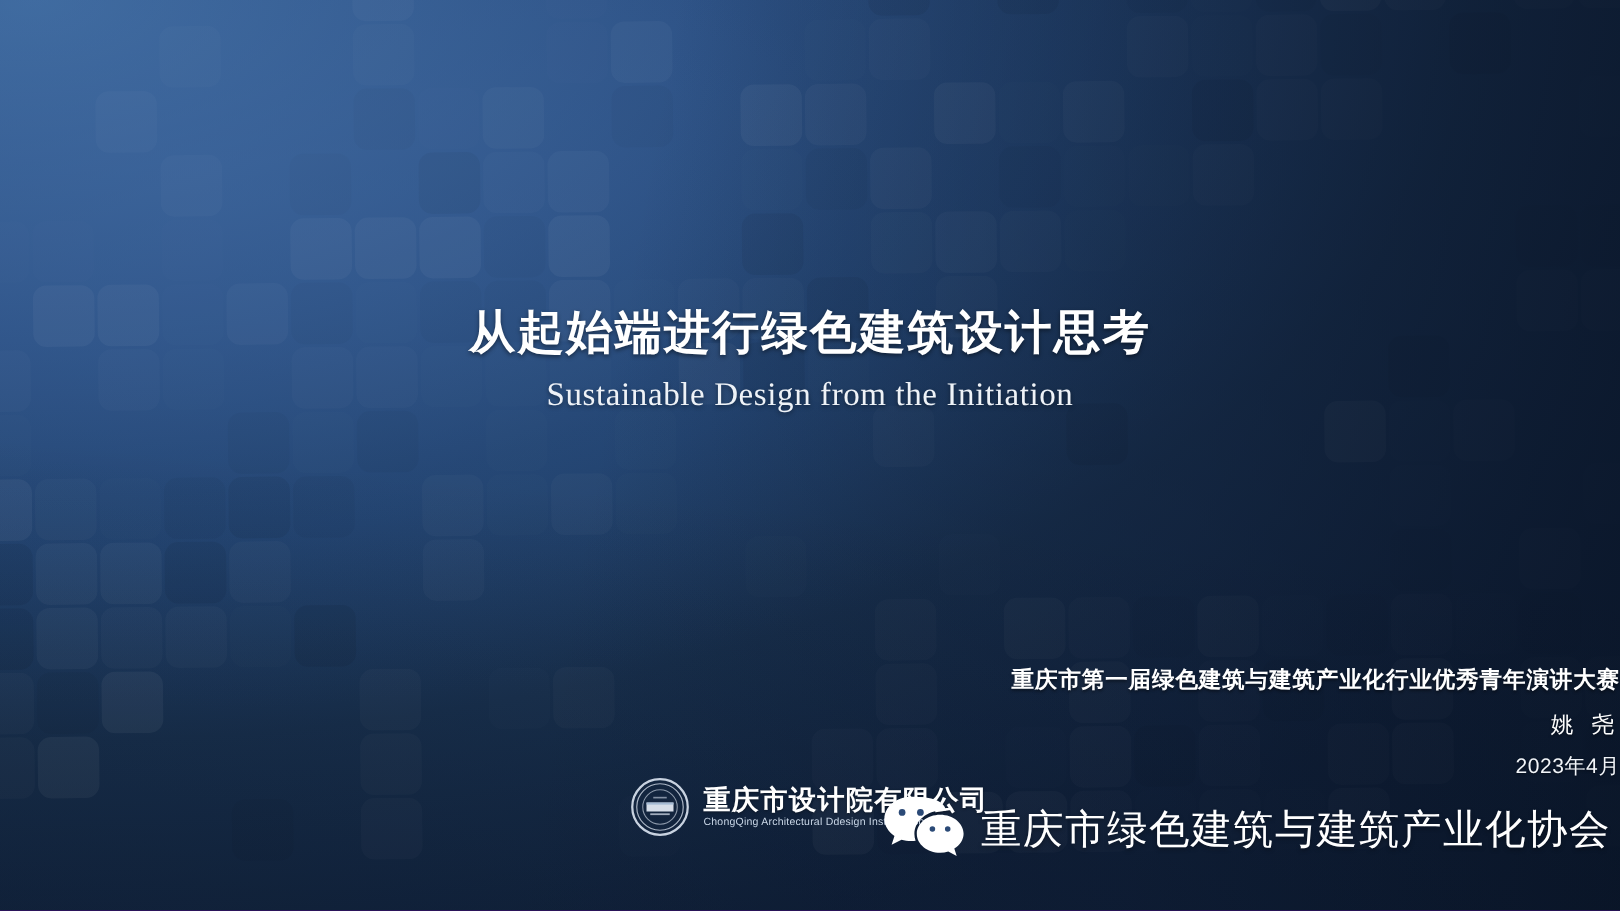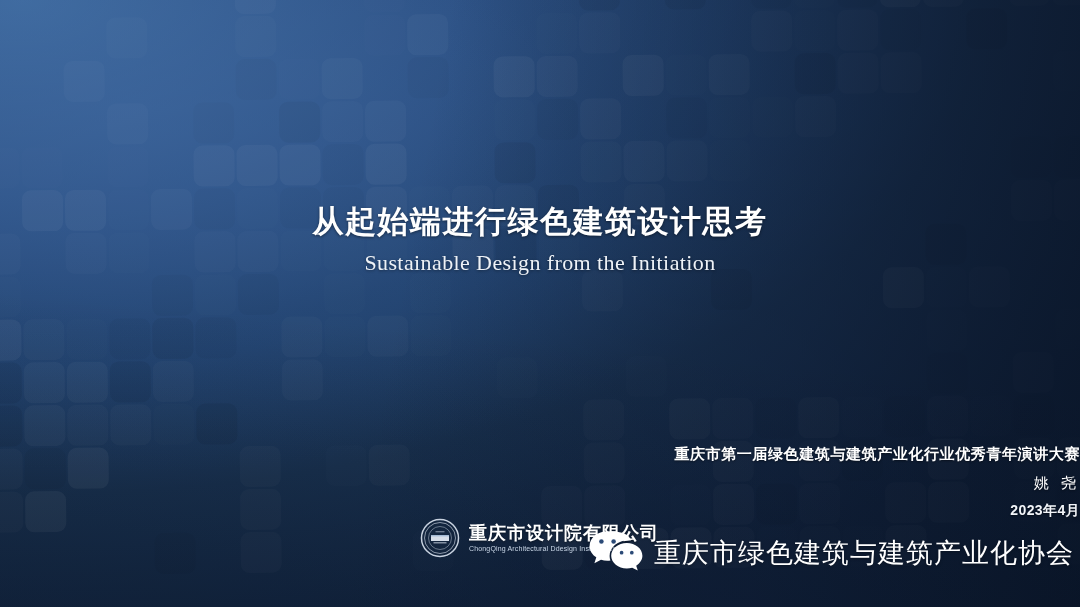--- a/index.html
+++ b/index.html
@@ -116,21 +116,21 @@
     margin-top: 10px;
     font-size: 15px;
     font-weight: normal;
     color: #ffffff;
     letter-spacing: 4px;
     text-shadow: 0 1px 2px rgba(0,0,0,0.45);
   }
   .meta-date {
     margin-top: 9px;
     font-size: 14px;
-    font-weight: bold;
+    font-weight: normal;
     color: #f2f5f9;
     letter-spacing: 0.4px;
     text-shadow: 0 1px 2px rgba(0,0,0,0.45);
   }
 
   
   .company-lockup {
     position: absolute;
     left: 420px;
     top: 518px;

